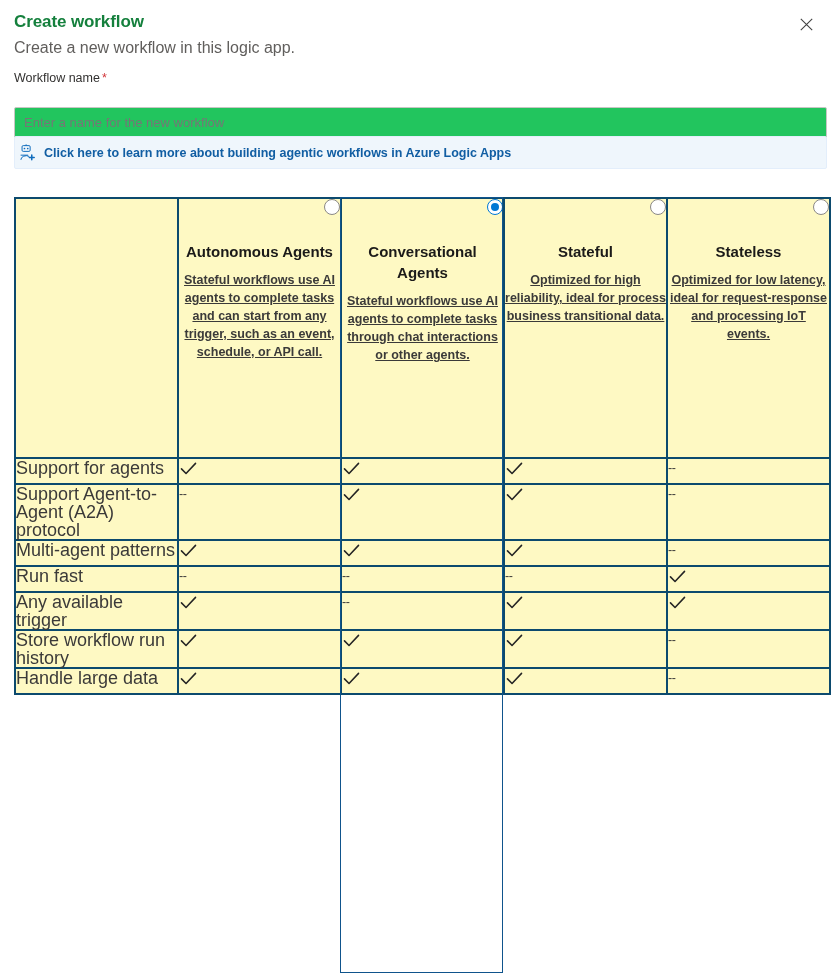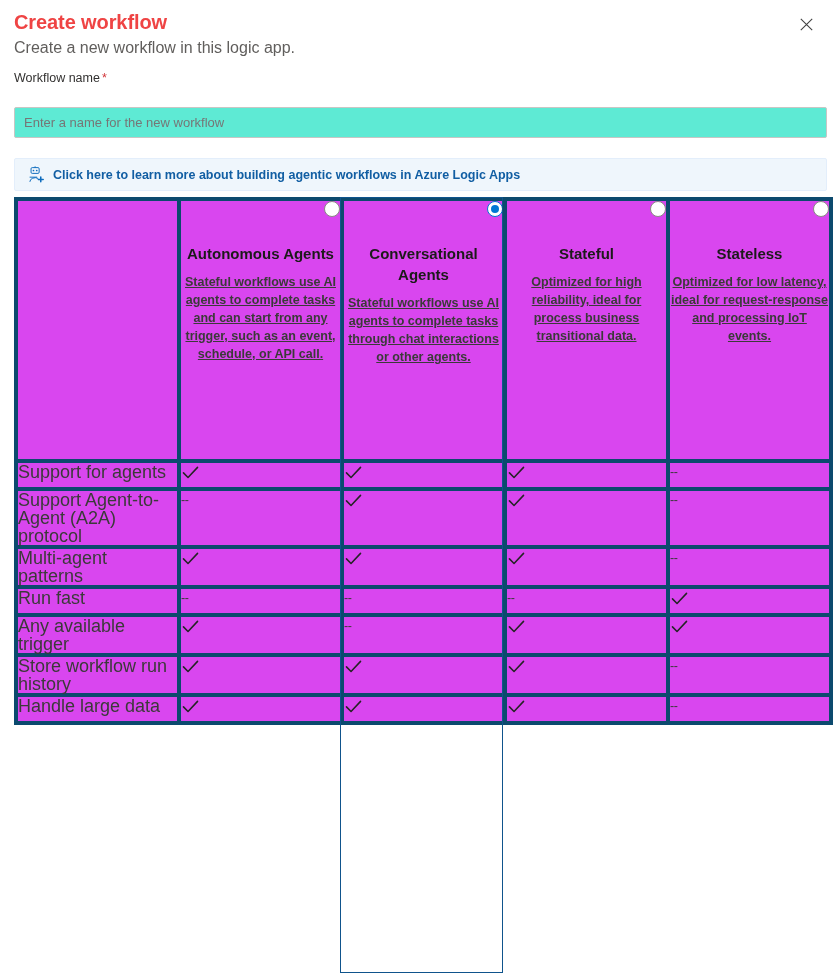--- a/index.html
+++ b/index.html
@@ -24,24 +24,24 @@
     width: 835px;
     padding: 0;
   }
   .title-row {
     display: flex;
     align-items: flex-start;
     justify-content: space-between;
     padding: 8px 16px 0 14px;
   }
   .page-title {
-    font-size: 20px;
+    font-size: 17px;
     font-weight: 600;
     line-height: 28px;
-    color: #ef4444;
+    color: #15803d;
     margin: 0;
     letter-spacing: -0.1px;
   }
   .close-button {
     width: 26px;
     height: 26px;
     display: flex;
     align-items: center;
     justify-content: center;
     background: transparent;
@@ -78,46 +78,46 @@
     color: #d13438;
     font-size: 12.5px;
     margin-left: 2px;
   }
   .text-input {
     box-sizing: border-box;
     width: 813px;
     height: 31px;
     border: 1px solid #c8c6c4;
     border-radius: 2px;
-    background: #5eead4;
+    background: #22c55e;
     font-family: "Liberation Sans", sans-serif;
     font-size: 13px;
     color: #323130;
     padding: 0 9px;
     outline: none;
   }
   .text-input::placeholder {
     color: #767676;
     opacity: 1;
   }
 
   
   .info-banner {
     position: absolute;
     left: 14px;
-    top: 158px;
+    top: 136px;
     box-sizing: border-box;
     width: 813px;
     height: 33px;
     background: #eff6fc;
     border: 1px solid #e3eefb;
     border-radius: 2px;
     display: flex;
     align-items: center;
-    padding: 0 12px;
+    padding: 0 3px;
     cursor: pointer;
   }
   .info-banner-icon {
     width: 18px;
     height: 18px;
     margin-right: 8px;
     flex: 0 0 auto;
     color: #0f6cbd;
     display: flex;
     align-items: center;
@@ -135,24 +135,24 @@
   .compare-table {
     position: absolute;
     left: 14px;
     top: 197px;
     width: 814px;
     border-collapse: collapse;
     table-layout: fixed;
     font-size: 12.5px;
   }
   .compare-table td, .compare-table th {
-    border: 4px solid #0c4a6e;
+    border: 2px solid #0c4a6e;
     padding: 0;
     vertical-align: top;
-    background: #d946ef;
+    background: #fef9c3;
   }
   .col-label   { width: 163px; }
   .col-option  { width: 163px; }
 
   
   .opt-head {
     height: 258px;
     padding: 14px 16px 10px 16px;
     position: relative;
     vertical-align: top;

